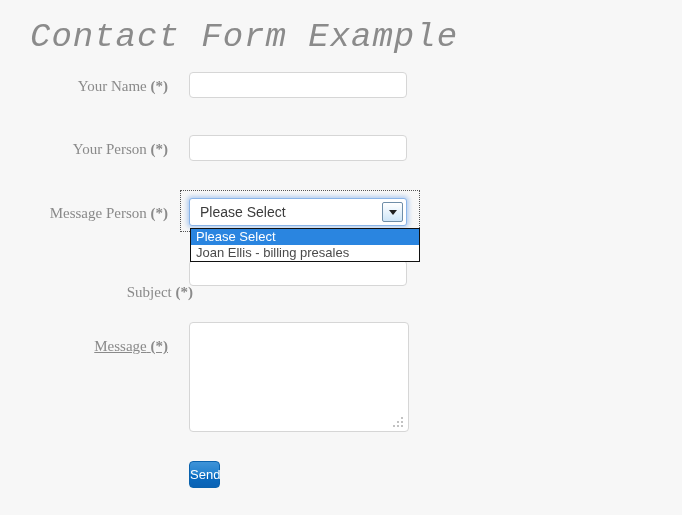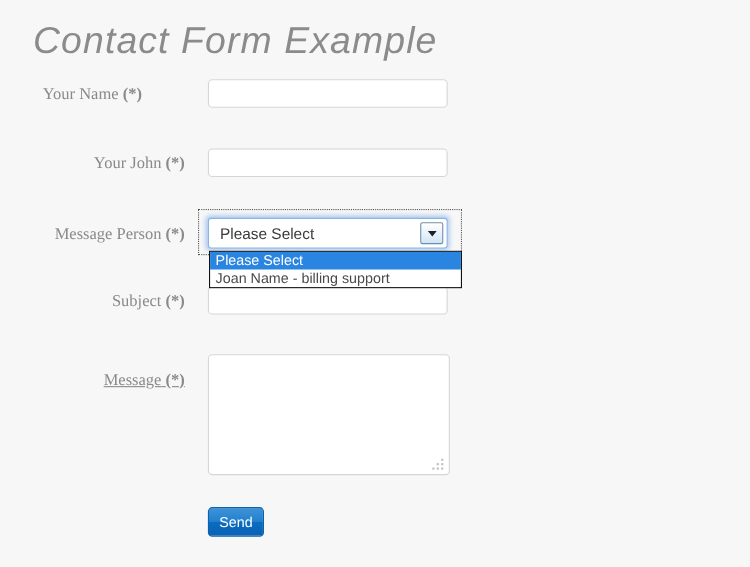--- a/index.html
+++ b/index.html
@@ -12,21 +12,21 @@
     background: #f7f7f7;
     font-family: "Liberation Sans", sans-serif;
     overflow: hidden;
     position: relative;
   }
 
   #page-title {
     position: absolute;
     left: 30px;
     top: 18px;
-    font-family: Liberation Sans, sans-serif;
+    font-family: Liberation Mono, monospace;
     font-style: italic;
     font-size: 34px;
     font-weight: 400;
     letter-spacing: 1px;
     color: #8b8b8b;
     white-space: nowrap;
   }
 
   .form-row {
     position: absolute;
@@ -174,69 +174,69 @@
   }
   .dropdown-option.selected {
     background: #2a85e0;
     color: #ffffff;
   }
 
   #send-button {
     position: absolute;
     left: 189px;
     top: 461px;
-    width: 51px;
+    width: 31px;
     height: 27px;
     box-sizing: border-box;
     border: 1px solid #0a62ad;
     border-radius: 4px;
     background: linear-gradient(to bottom, #3e93d8 0%, #2280cd 48%, #0a6cc1 52%, #0a62b4 100%);
     color: #ffffff;
     font-family: "Liberation Sans", sans-serif;
     font-size: 13px;
     line-height: 25px;
     text-align: center;
     cursor: pointer;
   }
 </style>
 </head>
 <body>
 
 <div id="page-title">Contact Form Example</div>
 
 <div class="form-row" style="top:72px;">
-  <div class="field-label" style="top:6px;text-align:center;"><span>Your Name</span> <span class="req">(*)</span></div>
+  <div class="field-label" style="top:6px;"><span>Your Name</span> <span class="req">(*)</span></div>
   <input class="text-input" style="top: 0px;" type="text" value="">
 </div>
 
 <div class="form-row" style="top:135px;">
-  <div class="field-label" style="top:6px;"><span>Your John</span> <span class="req">(*)</span></div>
+  <div class="field-label" style="top:6px;"><span>Your Person</span> <span class="req">(*)</span></div>
   <input class="text-input" style="top: 0px;" type="text" value="">
 </div>
 
 <div class="form-row" style="top:203px;">
   <div class="field-label" style="top:2px;"><span>Message Person</span> <span class="req">(*)</span></div>
 </div>
 
 <div id="select-focus-ring"></div>
 
 <div id="select-box">
   <span id="select-value">Please Select</span>
   <span id="select-arrow-button">
     <span id="select-arrow-icon"></span>
   </span>
 </div>
 
 <div id="dropdown-list">
   <div class="dropdown-option selected">Please Select</div>
-  <div class="dropdown-option">Joan Name - billing support</div>
+  <div class="dropdown-option">Joan Ellis - billing presales</div>
 </div>
 
 <div class="form-row" style="top:260px;">
-  <div class="field-label" style="top:6px;"><span>Subject</span> <span class="req">(*)</span></div>
+  <div class="field-label" style="top:24px;margin-left:25px;"><span>Subject</span> <span class="req">(*)</span></div>
   <input class="text-input" style="top: 0px;" type="text" value="">
 </div>
 
 <div class="form-row" style="top:322px;">
   <div class="field-label" style="top:16px;text-decoration:underline;"><span>Message</span> <span class="req">(*)</span></div>
   <textarea class="textarea-box" style="top: 0px;" placeholder=""></textarea>
   <div class="resize-grip" style="left:393px; top:95px;">
     <i style="left:8px; top:0px;"></i>
     <i style="left:4px; top:4px;"></i>
       <i style="left:8px; top:4px;"></i>

